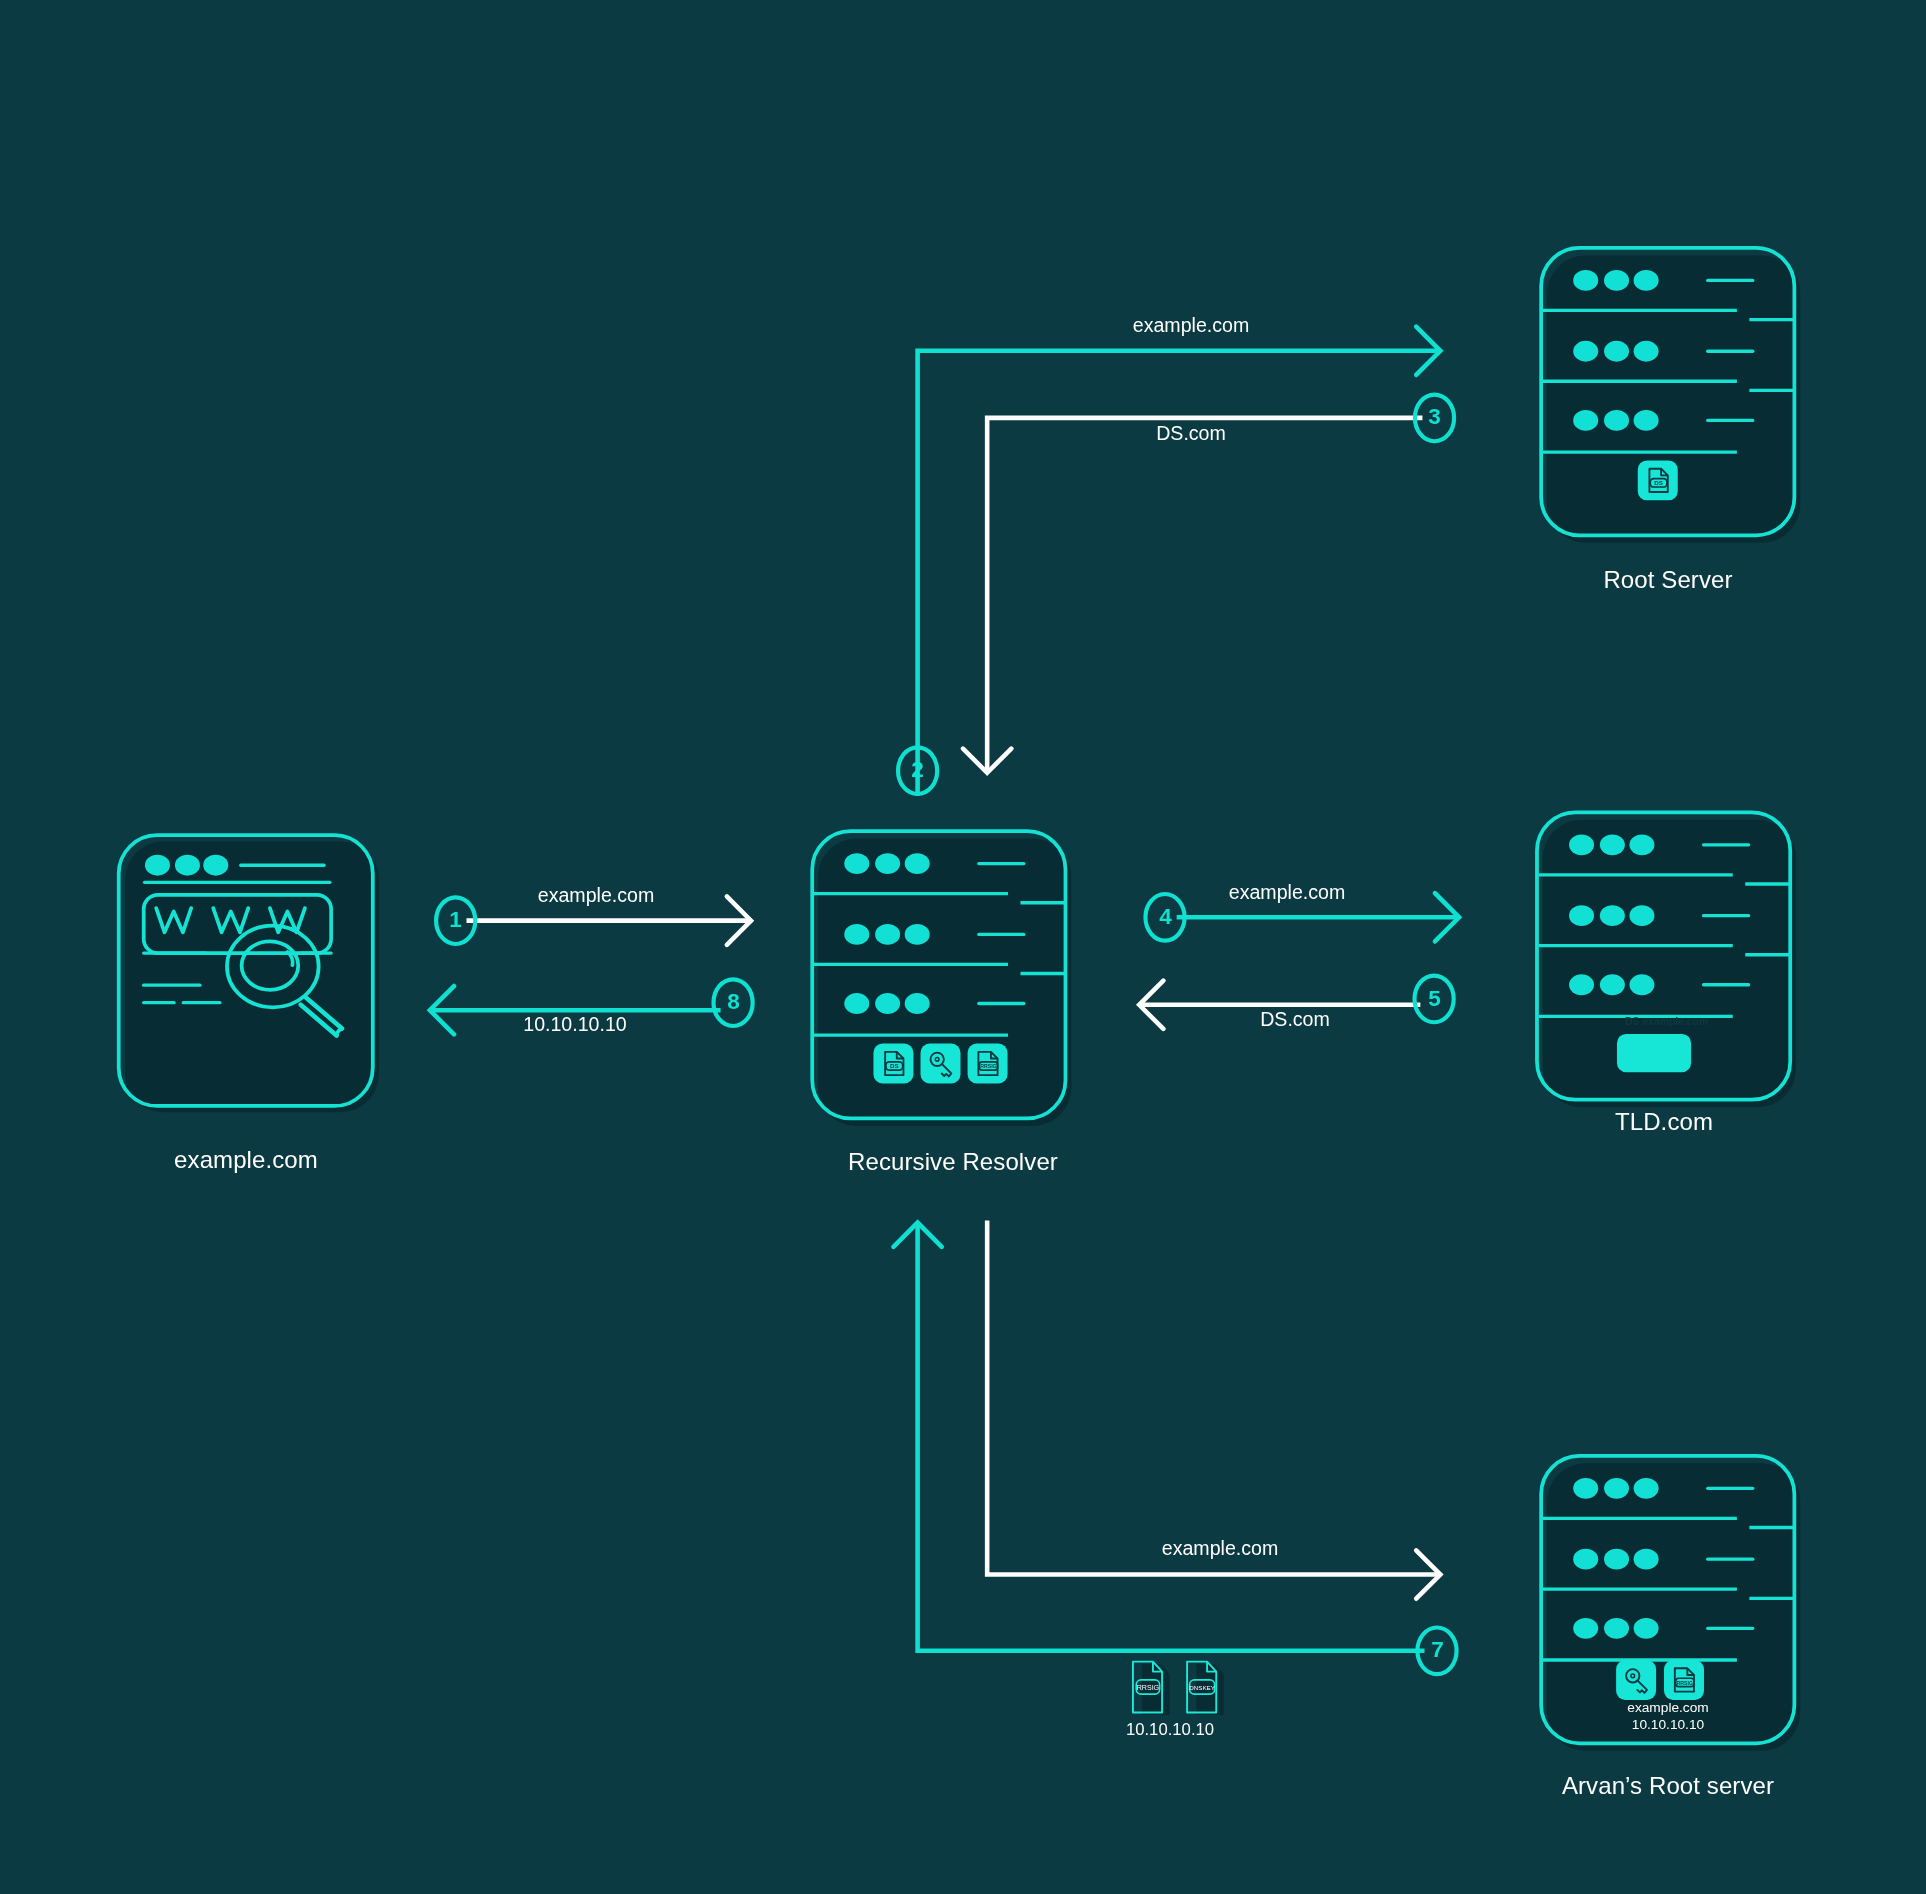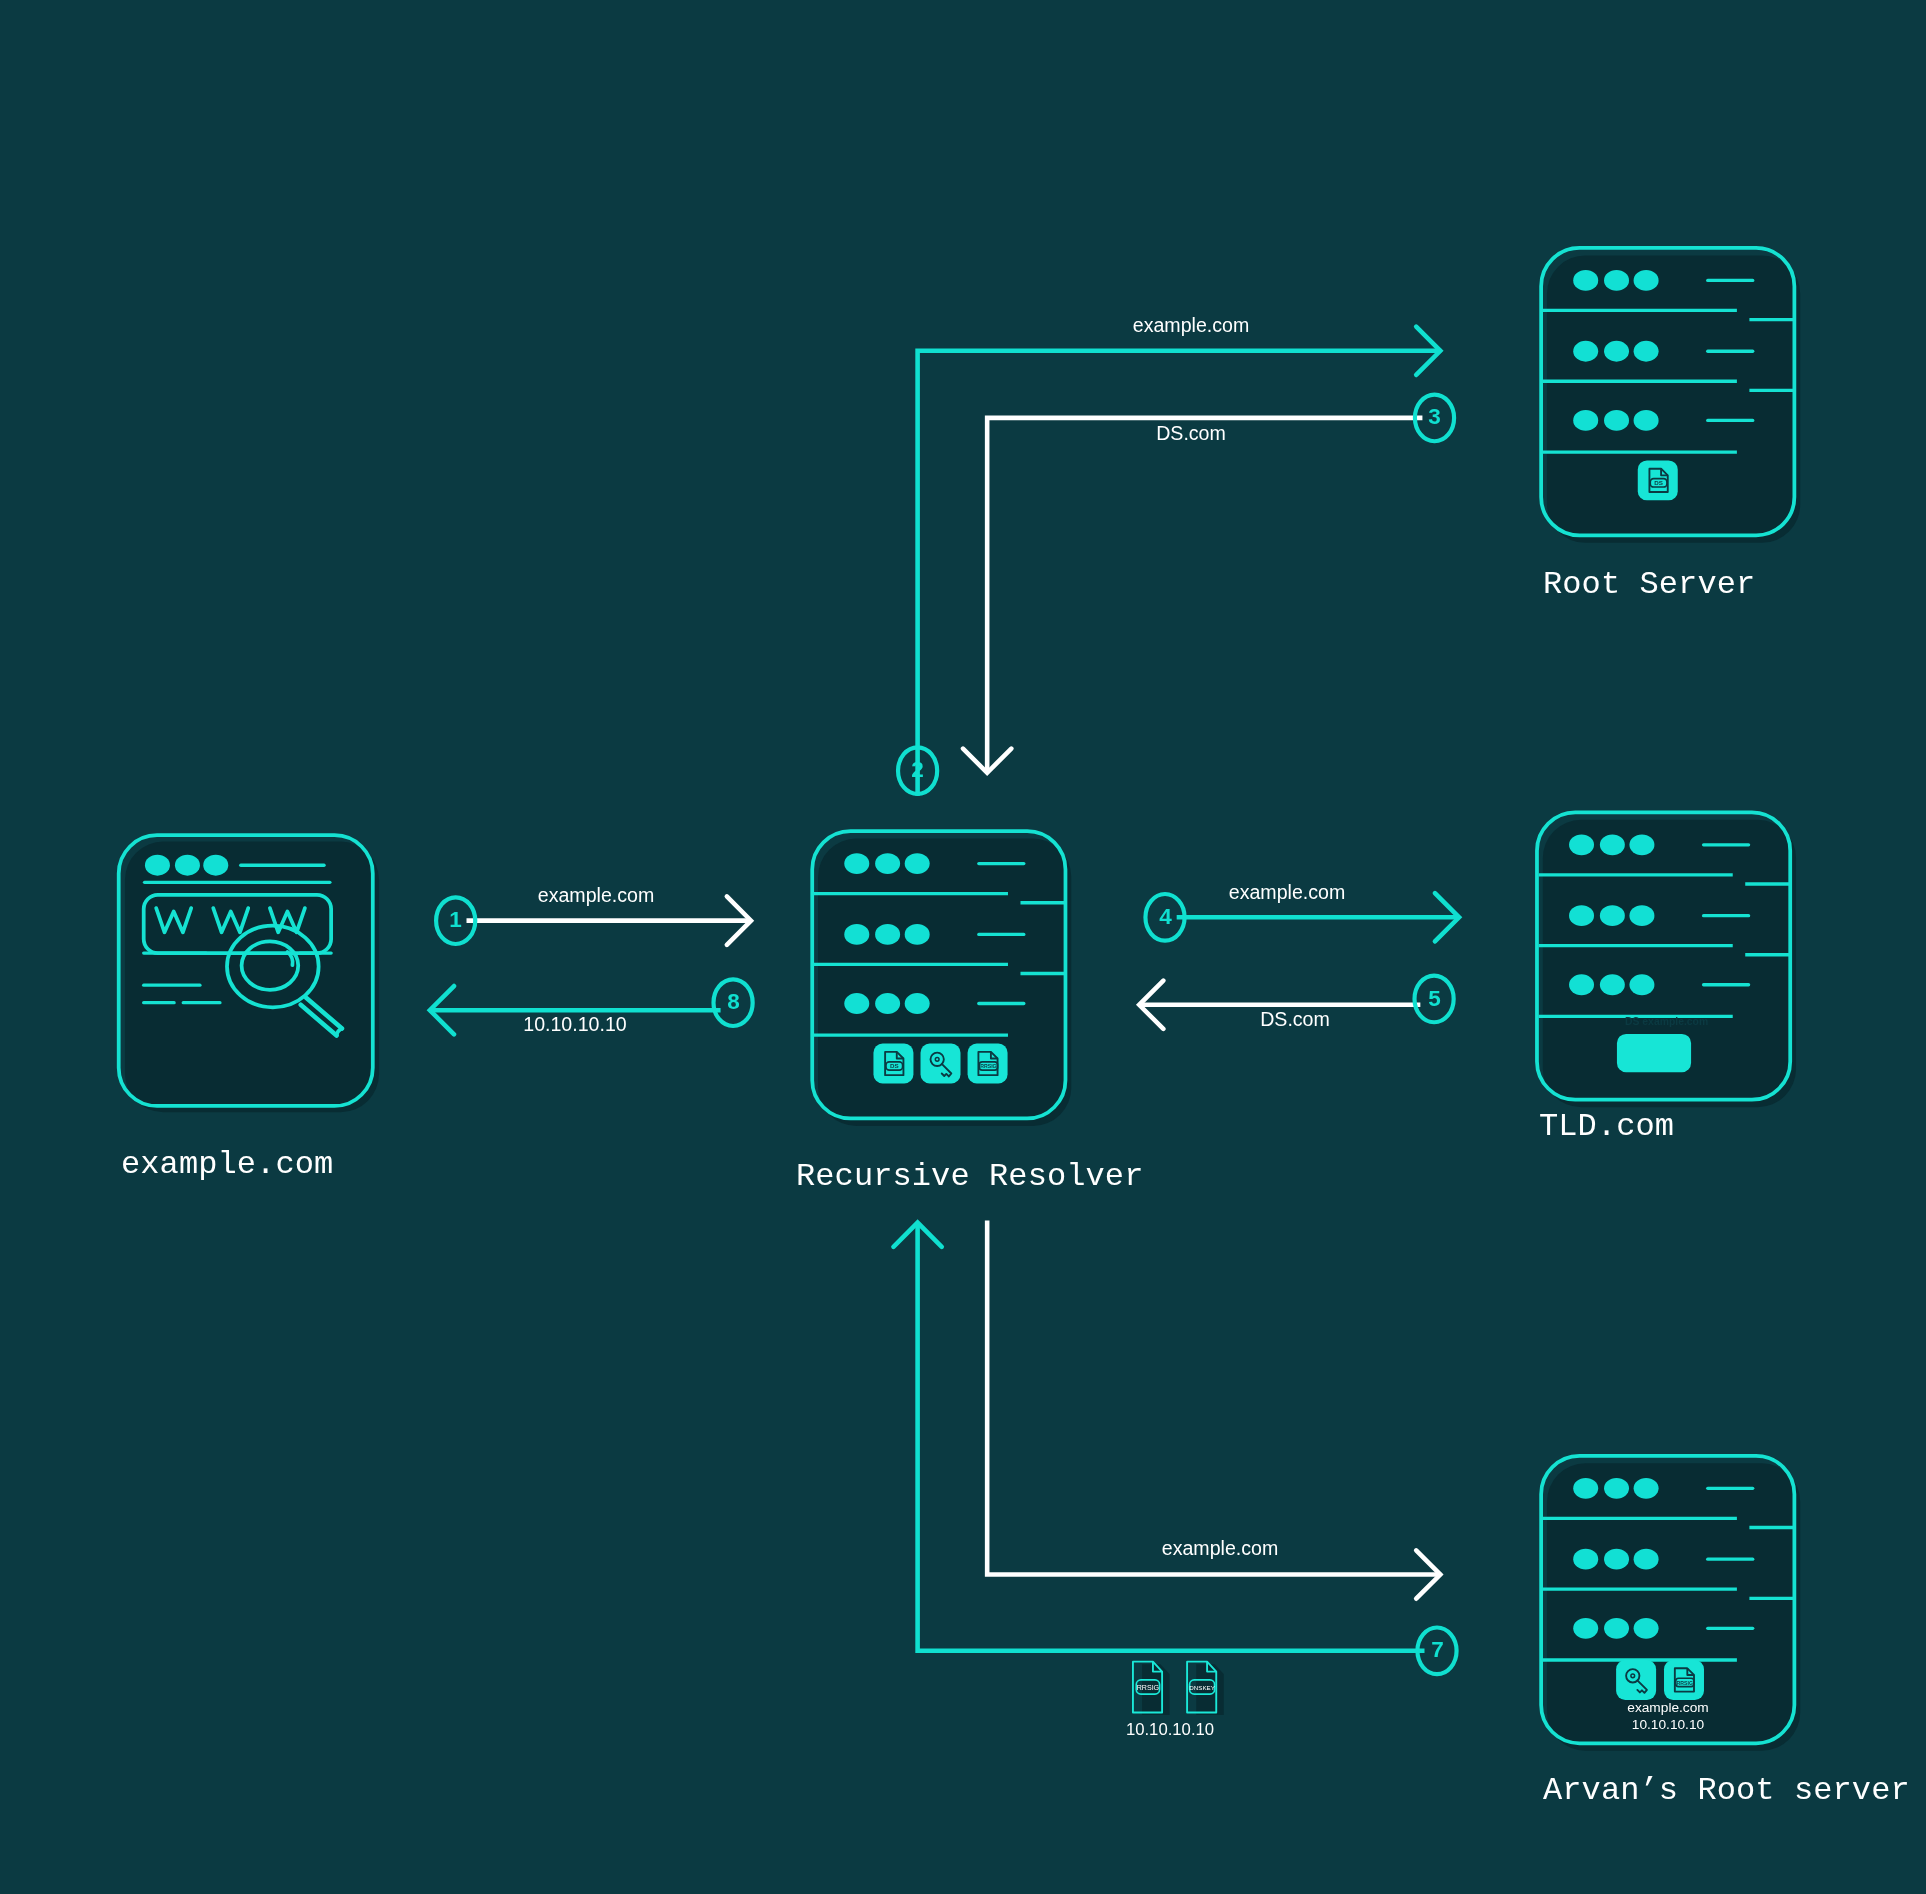--- a/index.html
+++ b/index.html
@@ -9,24 +9,24 @@
     position:relative; overflow:hidden;
     font-family:"Liberation Sans", sans-serif;
     background:#0b3a42;
   }
   #stage { position:absolute; inset:0; }
   svg.layer { position:absolute; left:0; top:0; width:1926px; height:1895px; }
 
   .node-label {
     position:absolute;
     color:#ffffff;
-    font-size:32px;
-    font-family:Liberation Mono, monospace;
-    white-space:nowrap;
-    text-align:left;
+    font-size:24px;
+    font-family:Liberation Sans, sans-serif;
+    white-space:nowrap;
+    text-align:center;
     letter-spacing:0.1px;
   }
   .edge-label {
     position:absolute;
     color:#ffffff;
     font-size:19.6px;
     white-space:nowrap;
     text-align:center;
     font-family:"Liberation Sans", sans-serif;
   }
@@ -244,21 +244,21 @@
       <ellipse cx="3450" cy="3963" rx="47" ry="56" fill="none" stroke="#10e0d0" stroke-width="10"></ellipse>
     </g>
 
     <g>
       <use href="#doc-outline-rrsig" x="2710" y="3985"></use>
       <use href="#doc-outline-dnskey" x="2840" y="3985"></use>
     </g>
   </svg>
 
   <div class="node-label" style="left:121px; top:1146px; width:250px;">example.com</div>
-  <div class="node-label" style="left:796px; top:1148px; width:250px;margin-top:10px;">Recursive Resolver</div>
+  <div class="node-label" style="left:828px; top:1148px; width:250px;">Recursive Resolver</div>
   <div class="node-label" style="left:1543px; top:566px; width:250px;">Root Server</div>
   <div class="node-label" style="left:1539px; top:1108px; width:250px;">TLD.com</div>
   <div class="node-label" style="left:1543px; top:1772px; width:250px;">Arvan’s Root server</div>
 
   <div class="tld-badge-text" style="left:1625px; top:1016px;font-weight:bold;">DS example.com</div>
 
   <div class="badge-caption" style="left:1543px; top:1699px; width:250px;"><span>example.com</span><br><span>10.10.10.10</span></div>
 
   <div class="edge-label" style="left:417px; top:884px; width:358px;">example.com</div>
   <div class="edge-label" style="left:396px; top:1013px; width:358px;">10.10.10.10</div>

